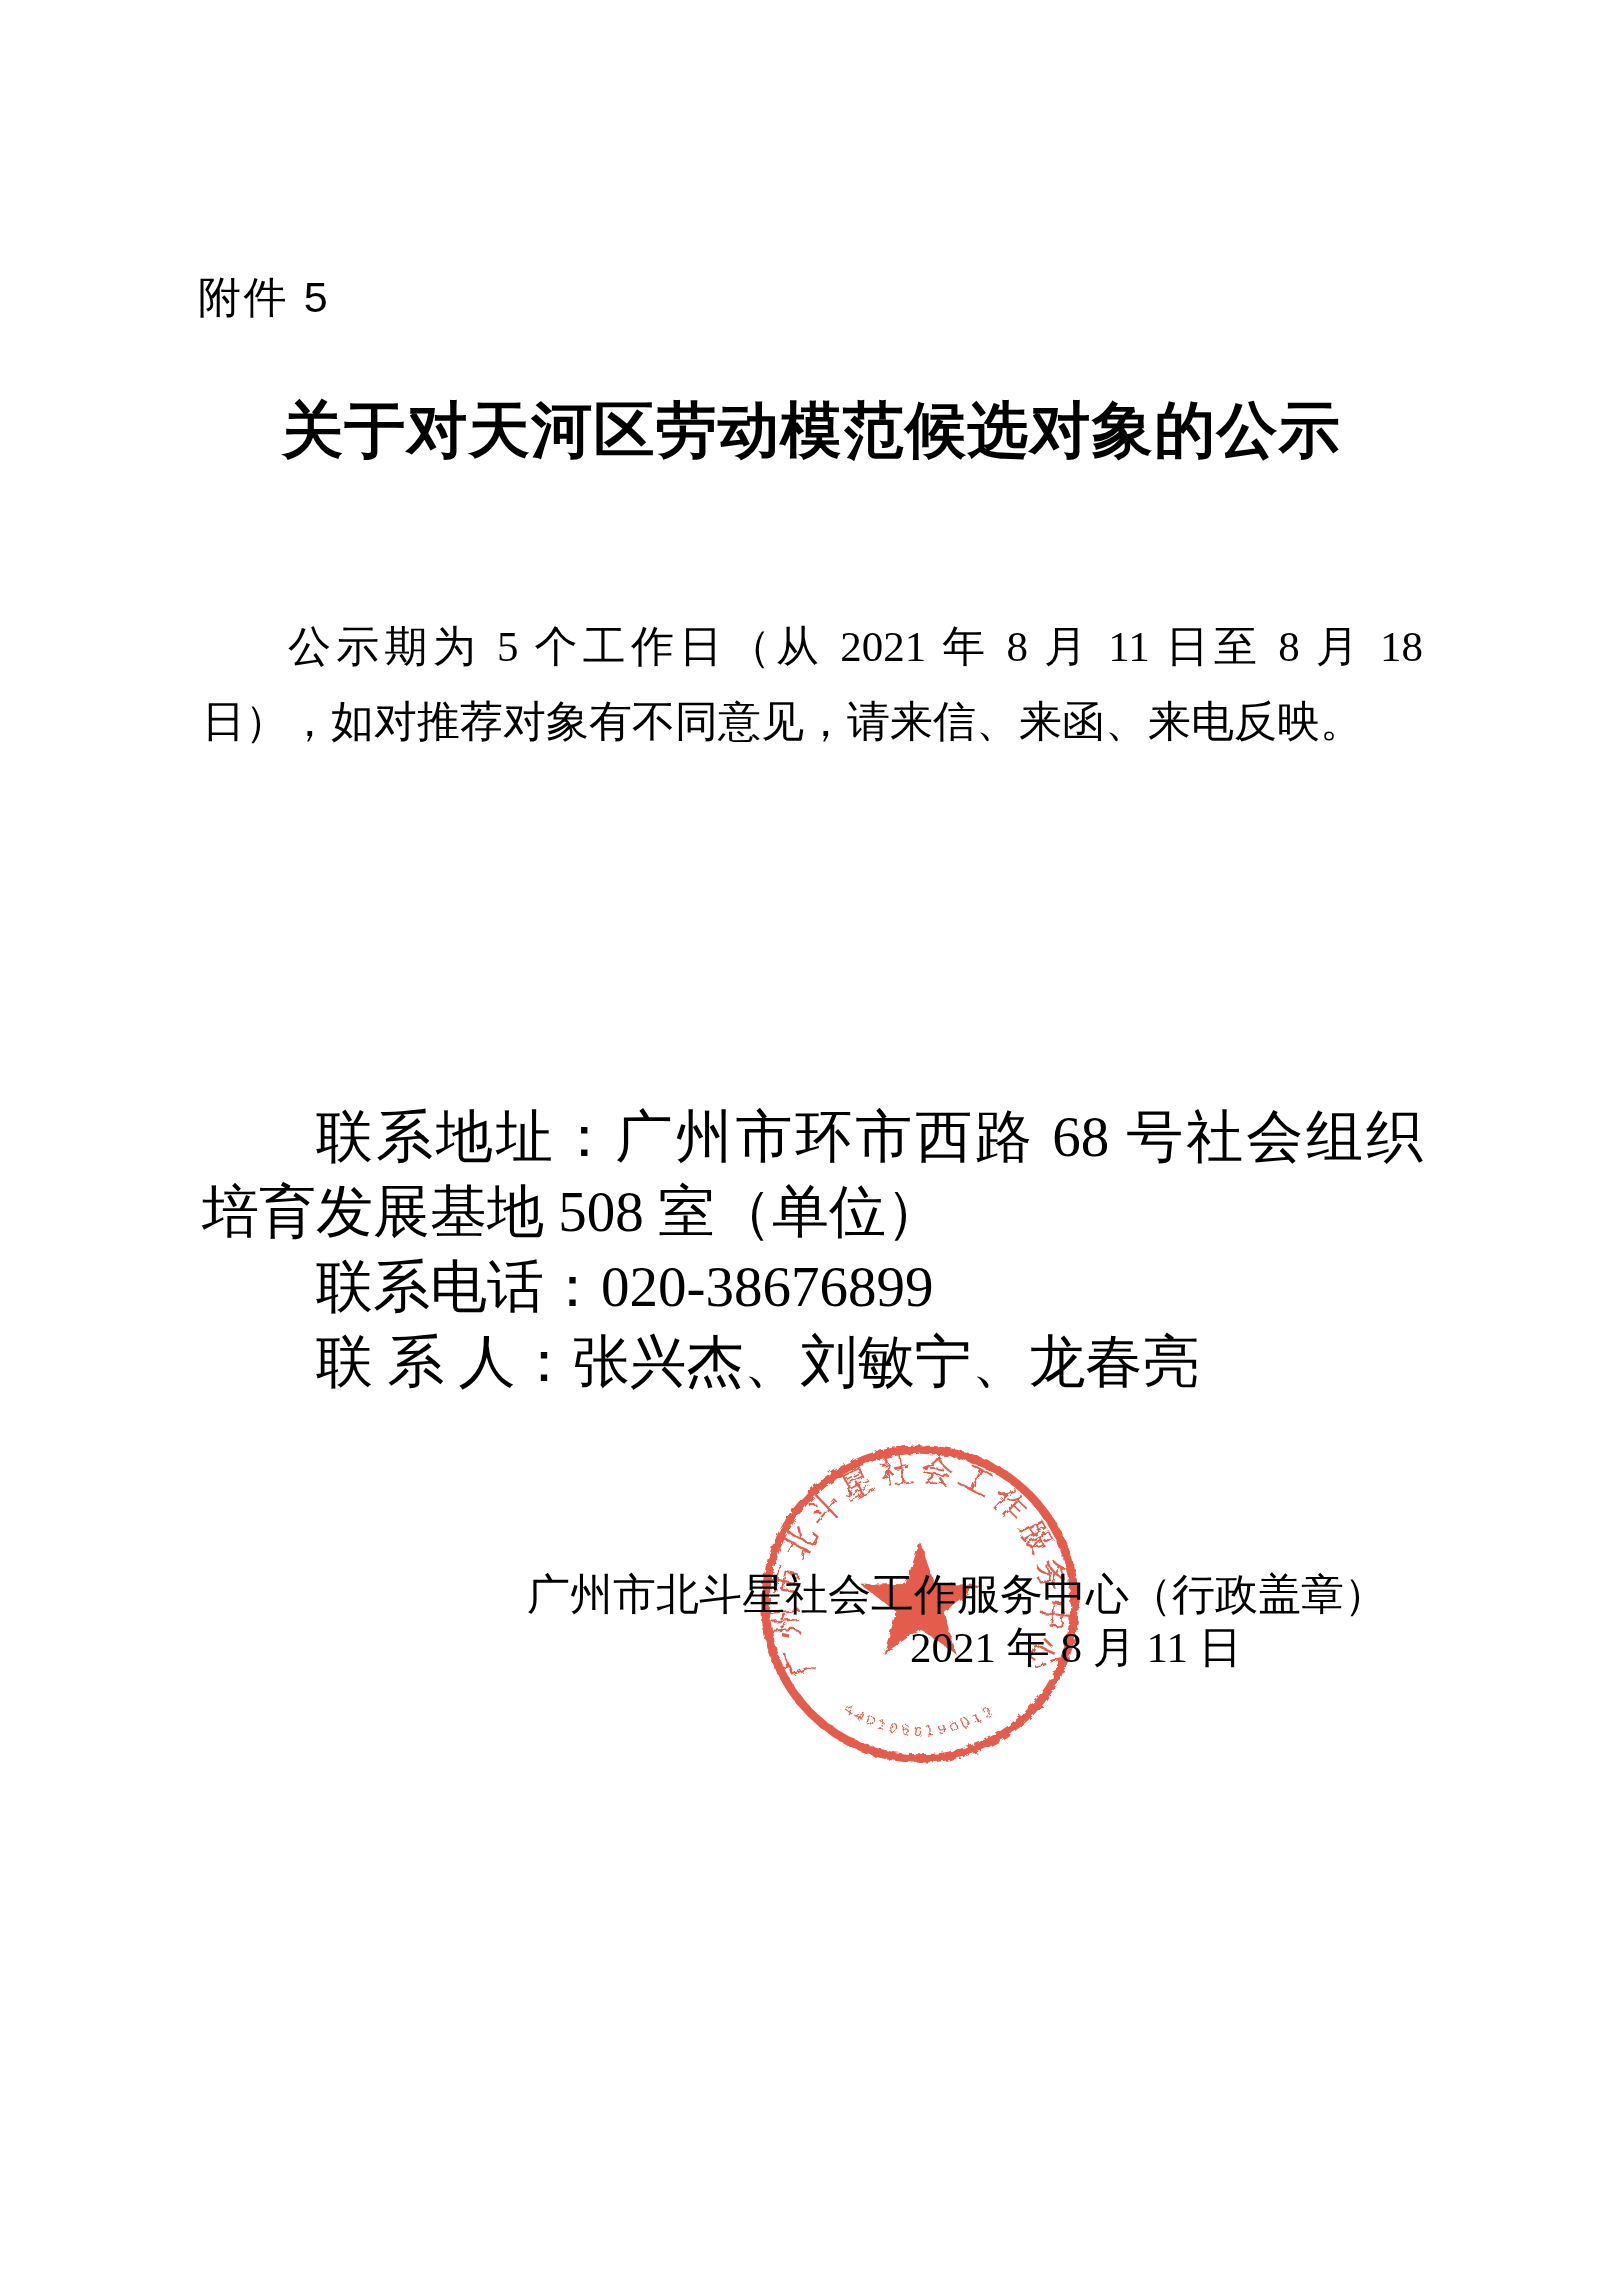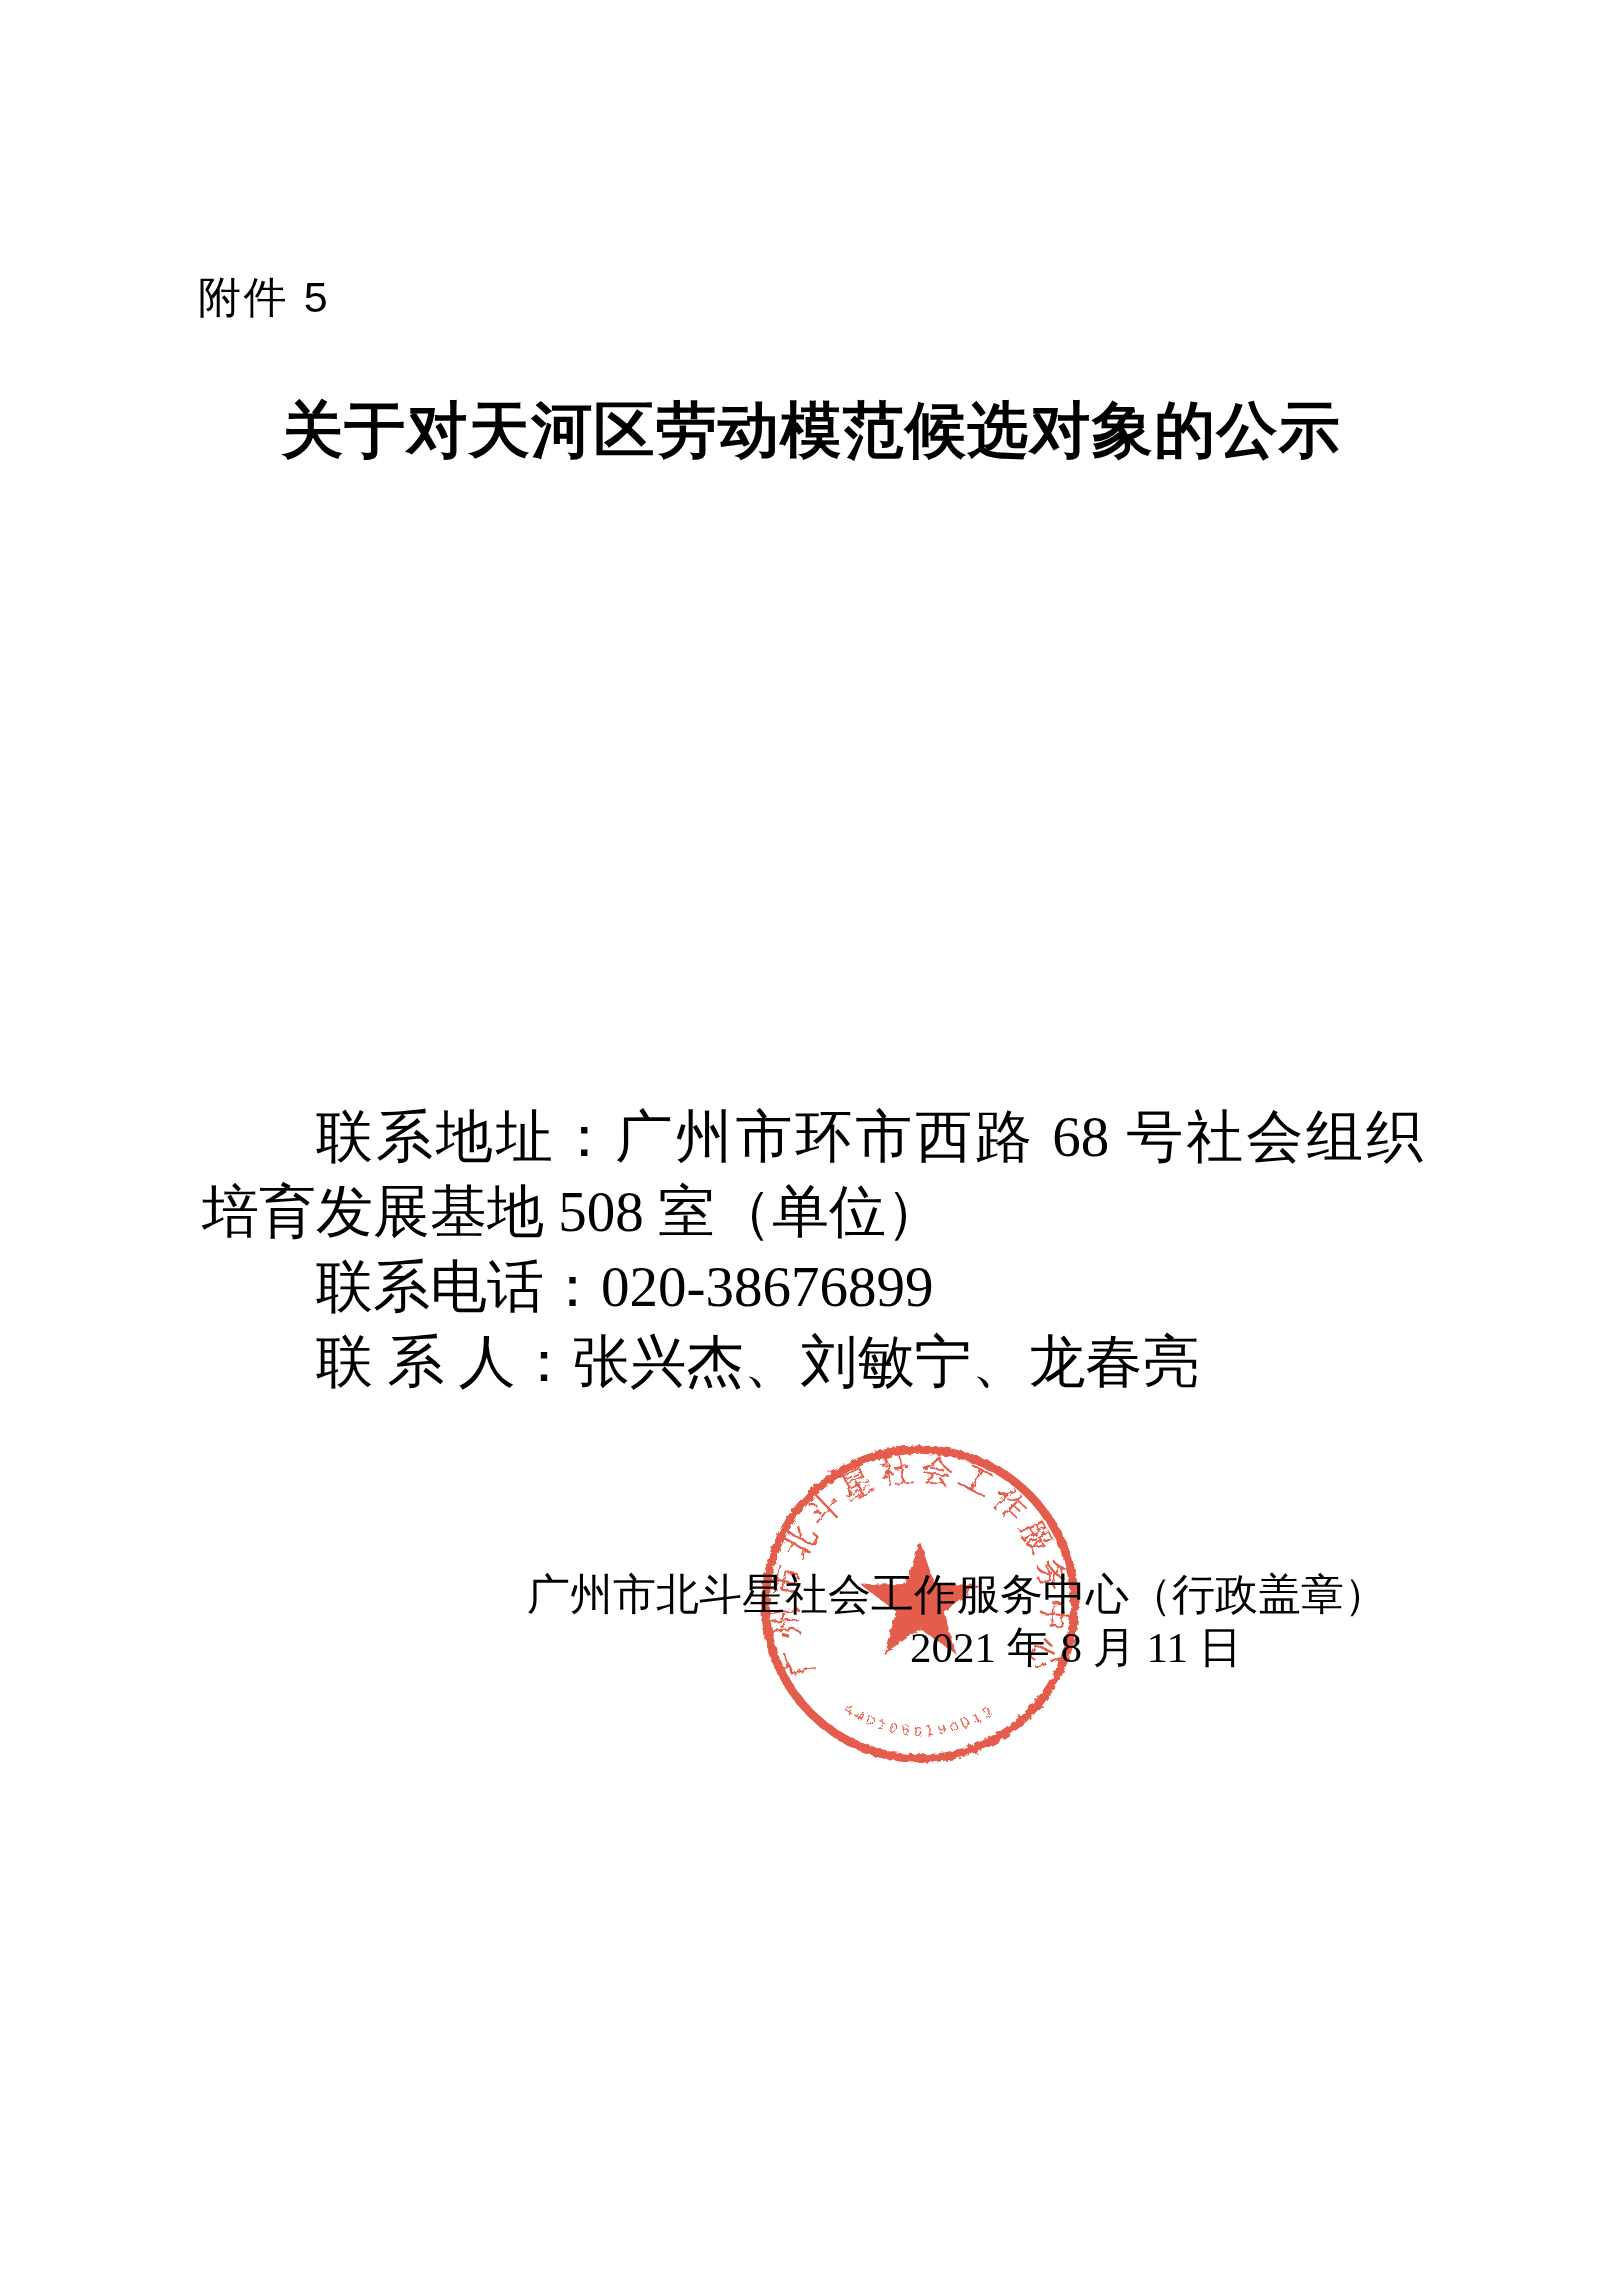--- a/index.html
+++ b/index.html
@@ -75,20 +75,21 @@
 </head>
 <body>
 
 <div class="page">
 
   <div class="attachment">附件 5</div>
 
   <h1 class="title">关于对天河区劳动模范候选对象的公示</h1>
 
   <div class="body-block">
+    <p>公示期为 5 个工作日（从 2021 年 8 月 11 日至 8 月 18 日），如对推荐对象有不同意见，请来信、来函、来电反映。</p>
   </div>
 
   <div class="contact-block">
     <p>联系地址：广州市环市西路 68 号社会组织培育发展基地 508 室（单位）</p>
     <p>联系电话：020-38676899</p>
     <p>联 系 人：张兴杰、刘敏宁、龙春亮</p>
   </div>
 
   <div class="signature-line">广州市北斗星社会工作服务中心（行政盖章）</div>
 

